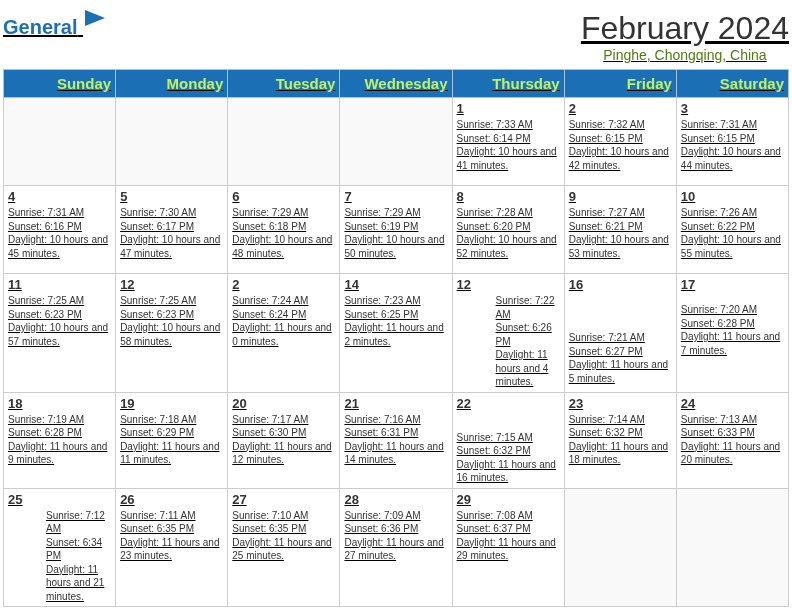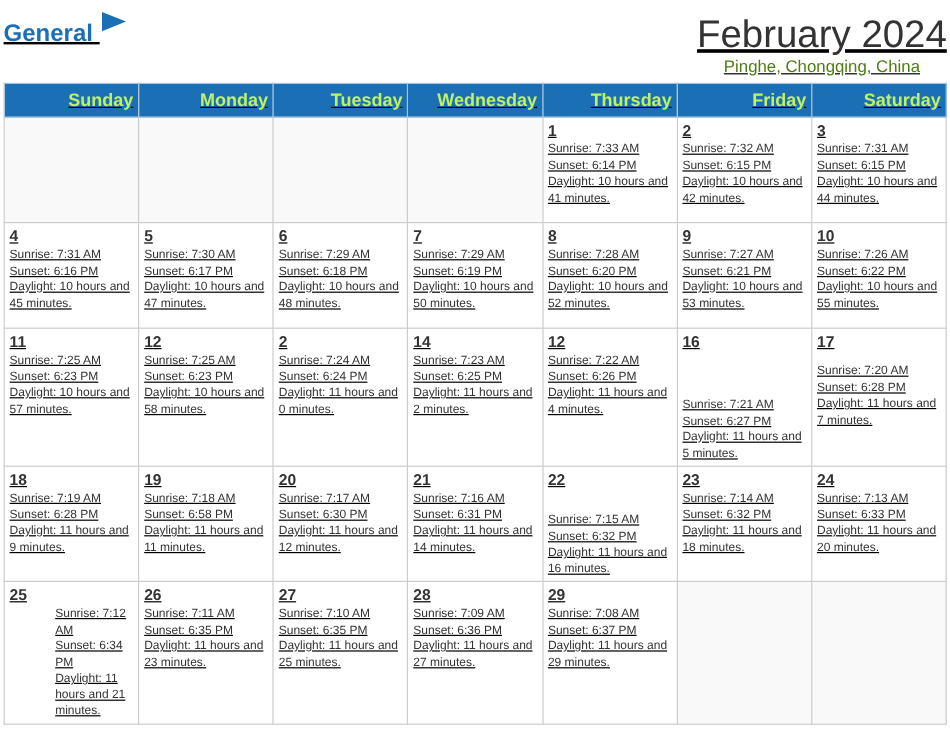--- a/index.html
+++ b/index.html
@@ -215,21 +215,21 @@
 Daylight: 11 hours and 0 minutes.</div>
           </td>
           <td>
             <div class="day-number">14</div>
             <div class="day-info" style="white-space: pre-line;">Sunrise: 7:23 AM
 Sunset: 6:25 PM
 Daylight: 11 hours and 2 minutes.</div>
           </td>
           <td>
             <div class="day-number">12</div>
-            <div class="day-info" style="white-space: pre-line;">Sunrise: 7:22 AM
+            <div class="day-info" style="white-space: pre-line; margin-left: 39px;">Sunrise: 7:22 AM
 Sunset: 6:26 PM
 Daylight: 11 hours and 4 minutes.</div>
           </td>
           <td>
             <div class="day-number">16</div>
             <div class="day-info" style="white-space: pre-line; margin-top: 39px;">Sunrise: 7:21 AM
 Sunset: 6:27 PM
 Daylight: 11 hours and 5 minutes.</div>
           </td>
           <td>
@@ -242,21 +242,21 @@
         <tr>
           <td>
             <div class="day-number">18</div>
             <div class="day-info" style="white-space: pre-line;">Sunrise: 7:19 AM
 Sunset: 6:28 PM
 Daylight: 11 hours and 9 minutes.</div>
           </td>
           <td>
             <div class="day-number">19</div>
             <div class="day-info" style="white-space: pre-line;">Sunrise: 7:18 AM
-Sunset: 6:58 PM
+Sunset: 6:29 PM
 Daylight: 11 hours and 11 minutes.</div>
           </td>
           <td>
             <div class="day-number">20</div>
             <div class="day-info" style="white-space: pre-line;">Sunrise: 7:17 AM
 Sunset: 6:30 PM
 Daylight: 11 hours and 12 minutes.</div>
           </td>
           <td>
             <div class="day-number">21</div>

